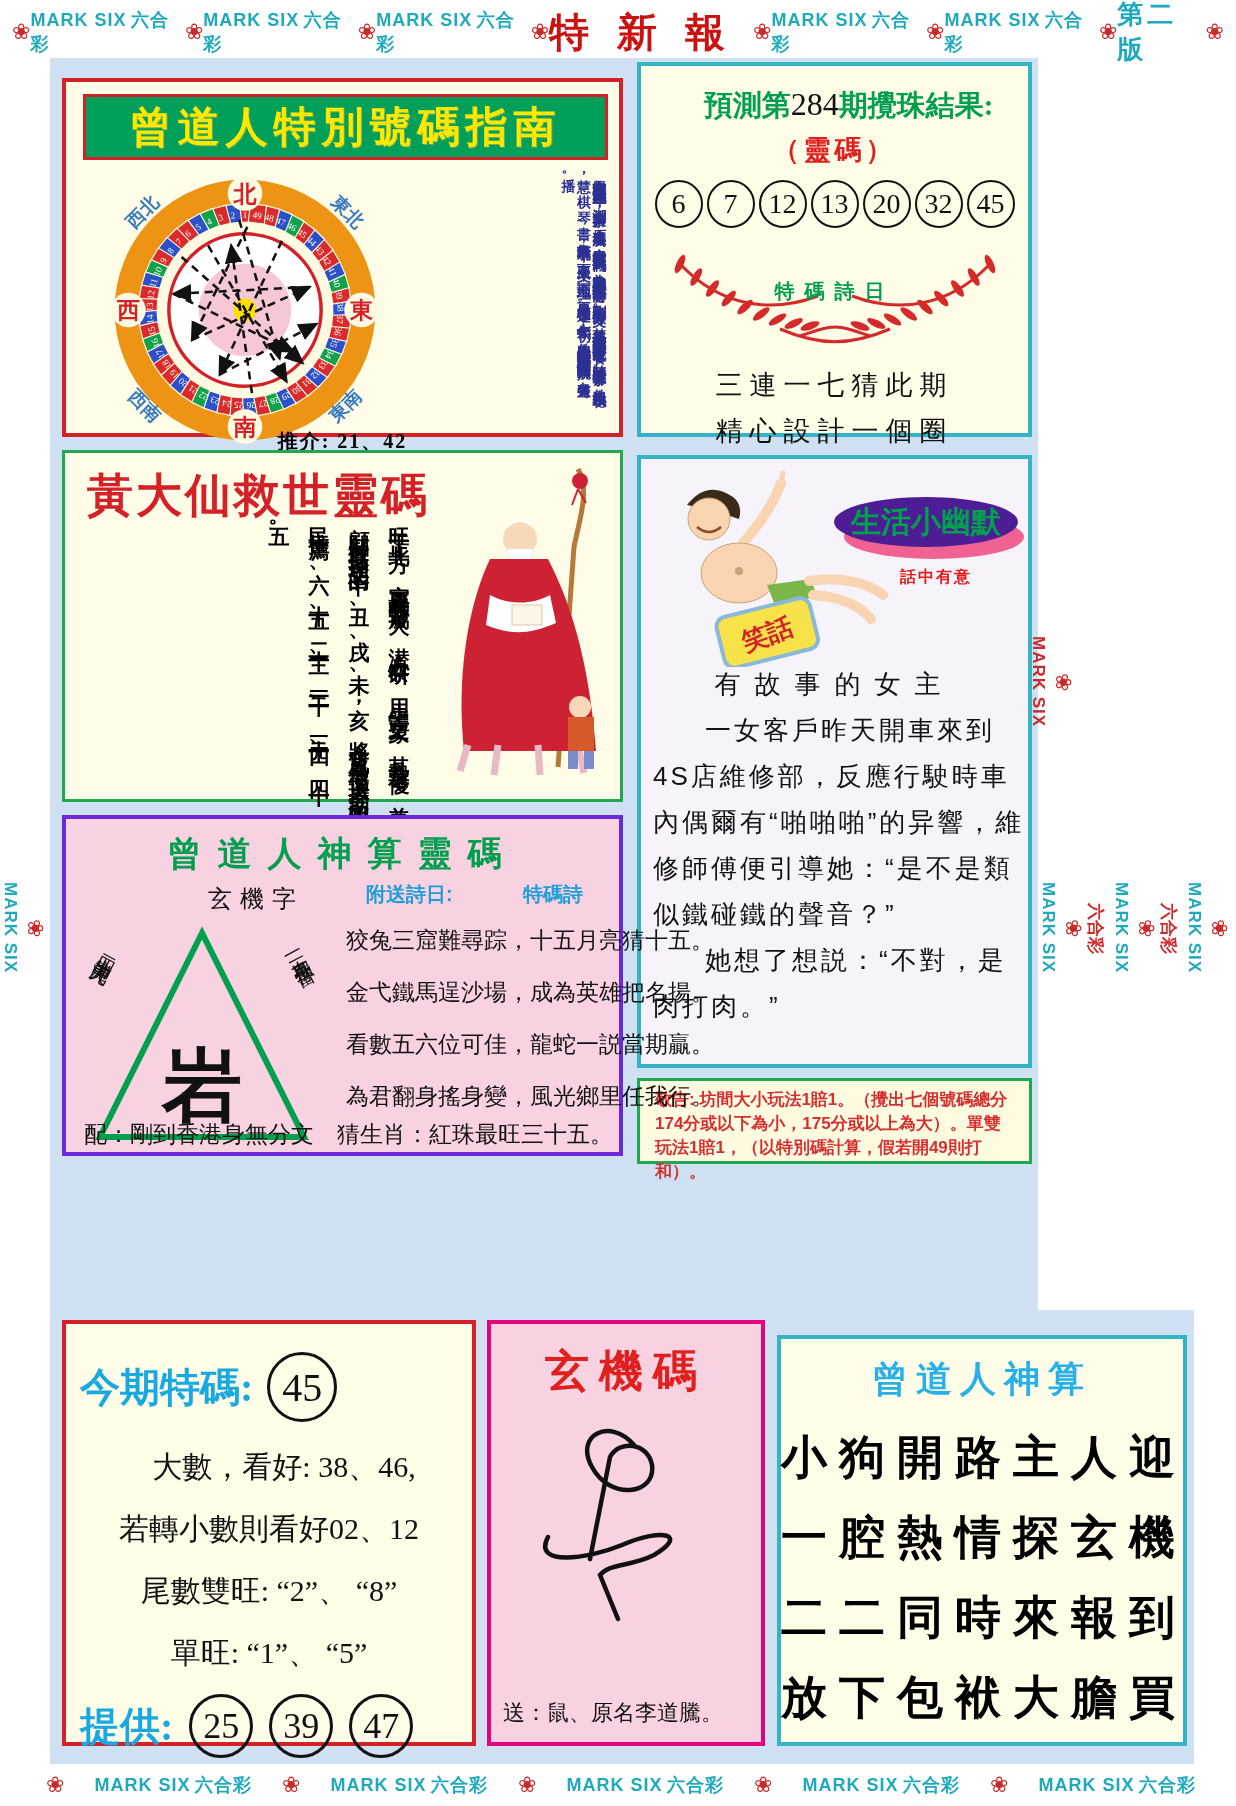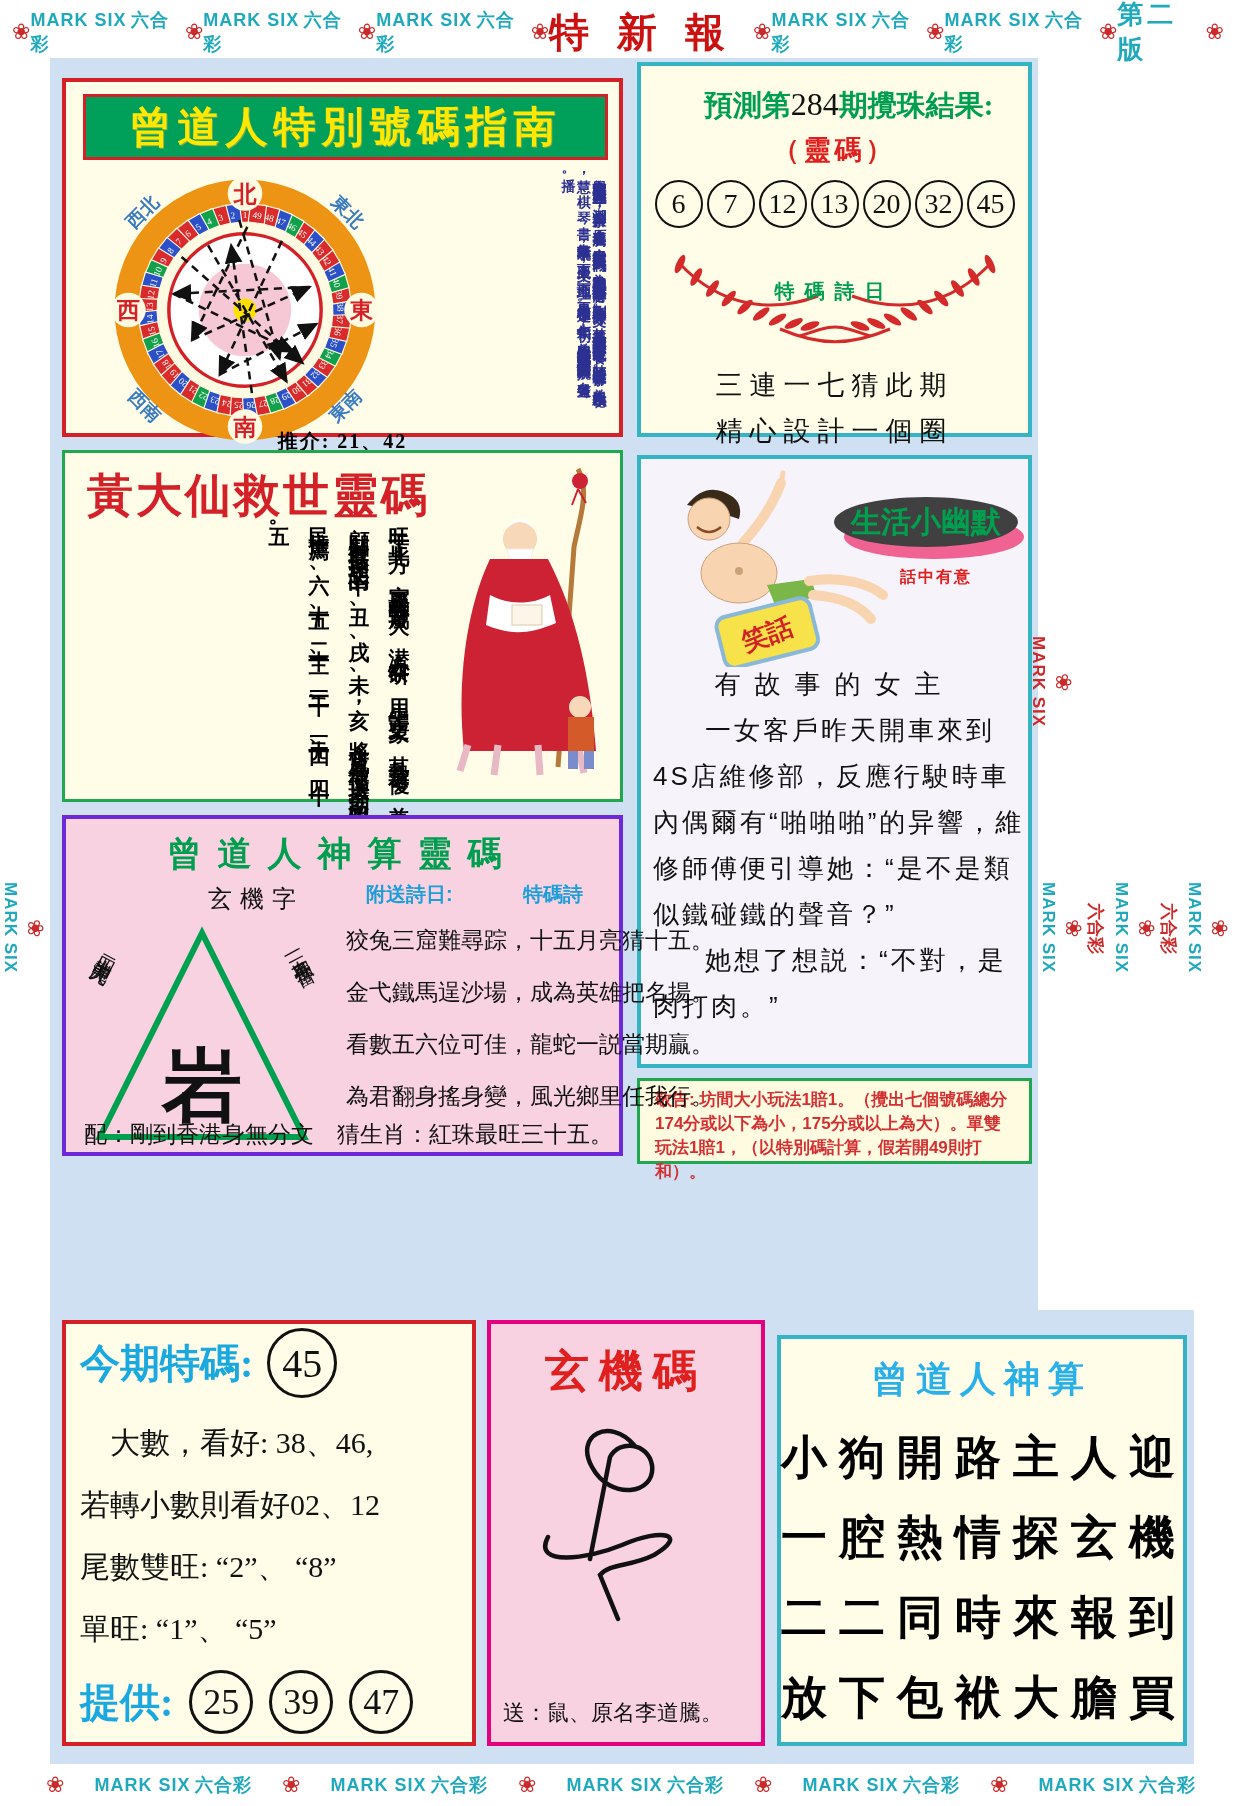--- a/index.html
+++ b/index.html
@@ -49,21 +49,21 @@
   
   .p-wong{left:62px;top:450px;width:561px;height:352px;background:#fffde8;border:3px solid #1fa84f;}
   .wong-title{position:absolute;left:22px;top:12px;color:#d42027;font-family:var(--serif);font-weight:bold;font-size:46px;letter-spacing:3px;white-space:nowrap;}
   .wong-text{position:absolute;left:24px;top:58px;width:330px;height:288px;writing-mode:vertical-rl;font-family:var(--serif);font-size:21px;letter-spacing:6px;line-height:40px;color:#000;font-weight:bold;}
   .wong-fig{position:absolute;right:2px;top:2px;}
   
   .p-humor{left:637px;top:455px;width:395px;height:613px;background:#f7f3fb;border:4px solid #35b5c4;}
   .humor-cartoon{position:absolute;left:6px;top:8px;}
   .humor-ellipse{position:absolute;right:4px;top:38px;width:190px;height:58px;}
   .humor-ellipse .pinkpad{position:absolute;left:10px;top:18px;width:180px;height:44px;background:#f06292;border-radius:50%;}
-  .humor-ellipse .orangepad{position:absolute;left:0;top:0;width:184px;height:50px;background:#404040;border-radius:50%;display:flex;align-items:center;justify-content:center;}
+  .humor-ellipse .orangepad{position:absolute;left:0;top:0;width:184px;height:50px;background:#4c1d95;border-radius:50%;display:flex;align-items:center;justify-content:center;}
   .humor-ellipse .t{color:#00a04e;font-size:30px;font-weight:bold;white-space:nowrap;}
   .humor-tag{position:absolute;right:56px;top:108px;color:#e0201f;font-weight:bold;font-size:16px;letter-spacing:2px;}
   .humor-story-title{position:absolute;left:0;top:208px;width:100%;text-align:center;color:#111;font-size:26px;letter-spacing:14px;white-space:nowrap;}
   .humor-body{position:absolute;left:12px;top:248px;width:372px;color:#111;font-size:26px;line-height:46px;letter-spacing:3px;}
   .humor-body p{margin:0;text-indent:2em;}
   
   .p-notice{left:637px;top:1078px;width:395px;height:86px;background:#fffbe0;border:3px solid #1fa84f;padding:7px 15px;}
   .notice-text{color:#d43032;font-weight:bold;font-size:17px;line-height:24px;}
   
   .p-shensuan{left:62px;top:815px;width:561px;height:341px;background:#f8d2e0;border:4px solid #6d28d9;}
@@ -71,21 +71,21 @@
   .shen-label1{position:absolute;left:142px;top:64px;color:#111;font-family:var(--serif);font-size:24px;letter-spacing:8px;}
   .shen-label2{position:absolute;left:300px;top:62px;color:#1c9ed9;font-weight:bold;font-size:20px;}
   .shen-label3{position:absolute;right:36px;top:62px;color:#1c9ed9;font-weight:bold;font-size:20px;}
   .tri-wrap{position:absolute;left:6px;top:96px;width:260px;height:238px;}
   .tri-label{position:absolute;writing-mode:vertical-rl;font-family:var(--serif);font-size:19px;color:#111;letter-spacing:2px;white-space:nowrap;}
   .tri-left{left:28px;top:28px;transform:rotate(28deg);}
   .tri-right{left:206px;top:28px;transform:rotate(-28deg);}
   .shen-poems{position:absolute;left:280px;top:96px;width:280px;font-family:var(--serif);font-size:23px;color:#111;line-height:52px;white-space:nowrap;}
   .shen-bottom{position:absolute;left:18px;top:300px;width:530px;font-family:var(--serif);font-size:23px;color:#111;white-space:nowrap;}
   
-  .p-special{left:62px;top:1320px;width:414px;height:426px;background:#fffde8;border:4px solid #d42027;padding:4px 14px;}
+  .p-special{left:62px;top:1320px;width:414px;height:426px;background:#fffde8;border:4px solid #d42027;padding:28px 14px;text-align:center;}
   .spec-row1{display:flex;align-items:center;gap:14px;}
   .spec-label{color:#19a8e0;font-weight:bold;font-size:40px;font-family:var(--serif);white-space:nowrap;}
   .big-ball{width:64px;height:64px;border:3px solid #111;border-radius:50%;display:flex;align-items:center;justify-content:center;font-family:var(--serif);font-size:40px;color:#111;}
   .spec-lines{margin-top:14px;font-family:var(--serif);font-size:30px;color:#111;line-height:62px;white-space:nowrap;}
   .spec-lines div:first-child{text-indent:1em;}
   .spec-provide{display:flex;align-items:center;gap:16px;margin-top:10px;}
   .spec-provide .big-ball{width:58px;height:58px;font-size:36px;}
   
   .p-xuanji{left:487px;top:1320px;width:278px;height:426px;background:#f8d2e0;border:4px solid #e5007d;text-align:center;}
   .xj-title{margin-top:18px;color:#e0201f;font-family:var(--serif);font-weight:bold;font-size:44px;letter-spacing:10px;}

